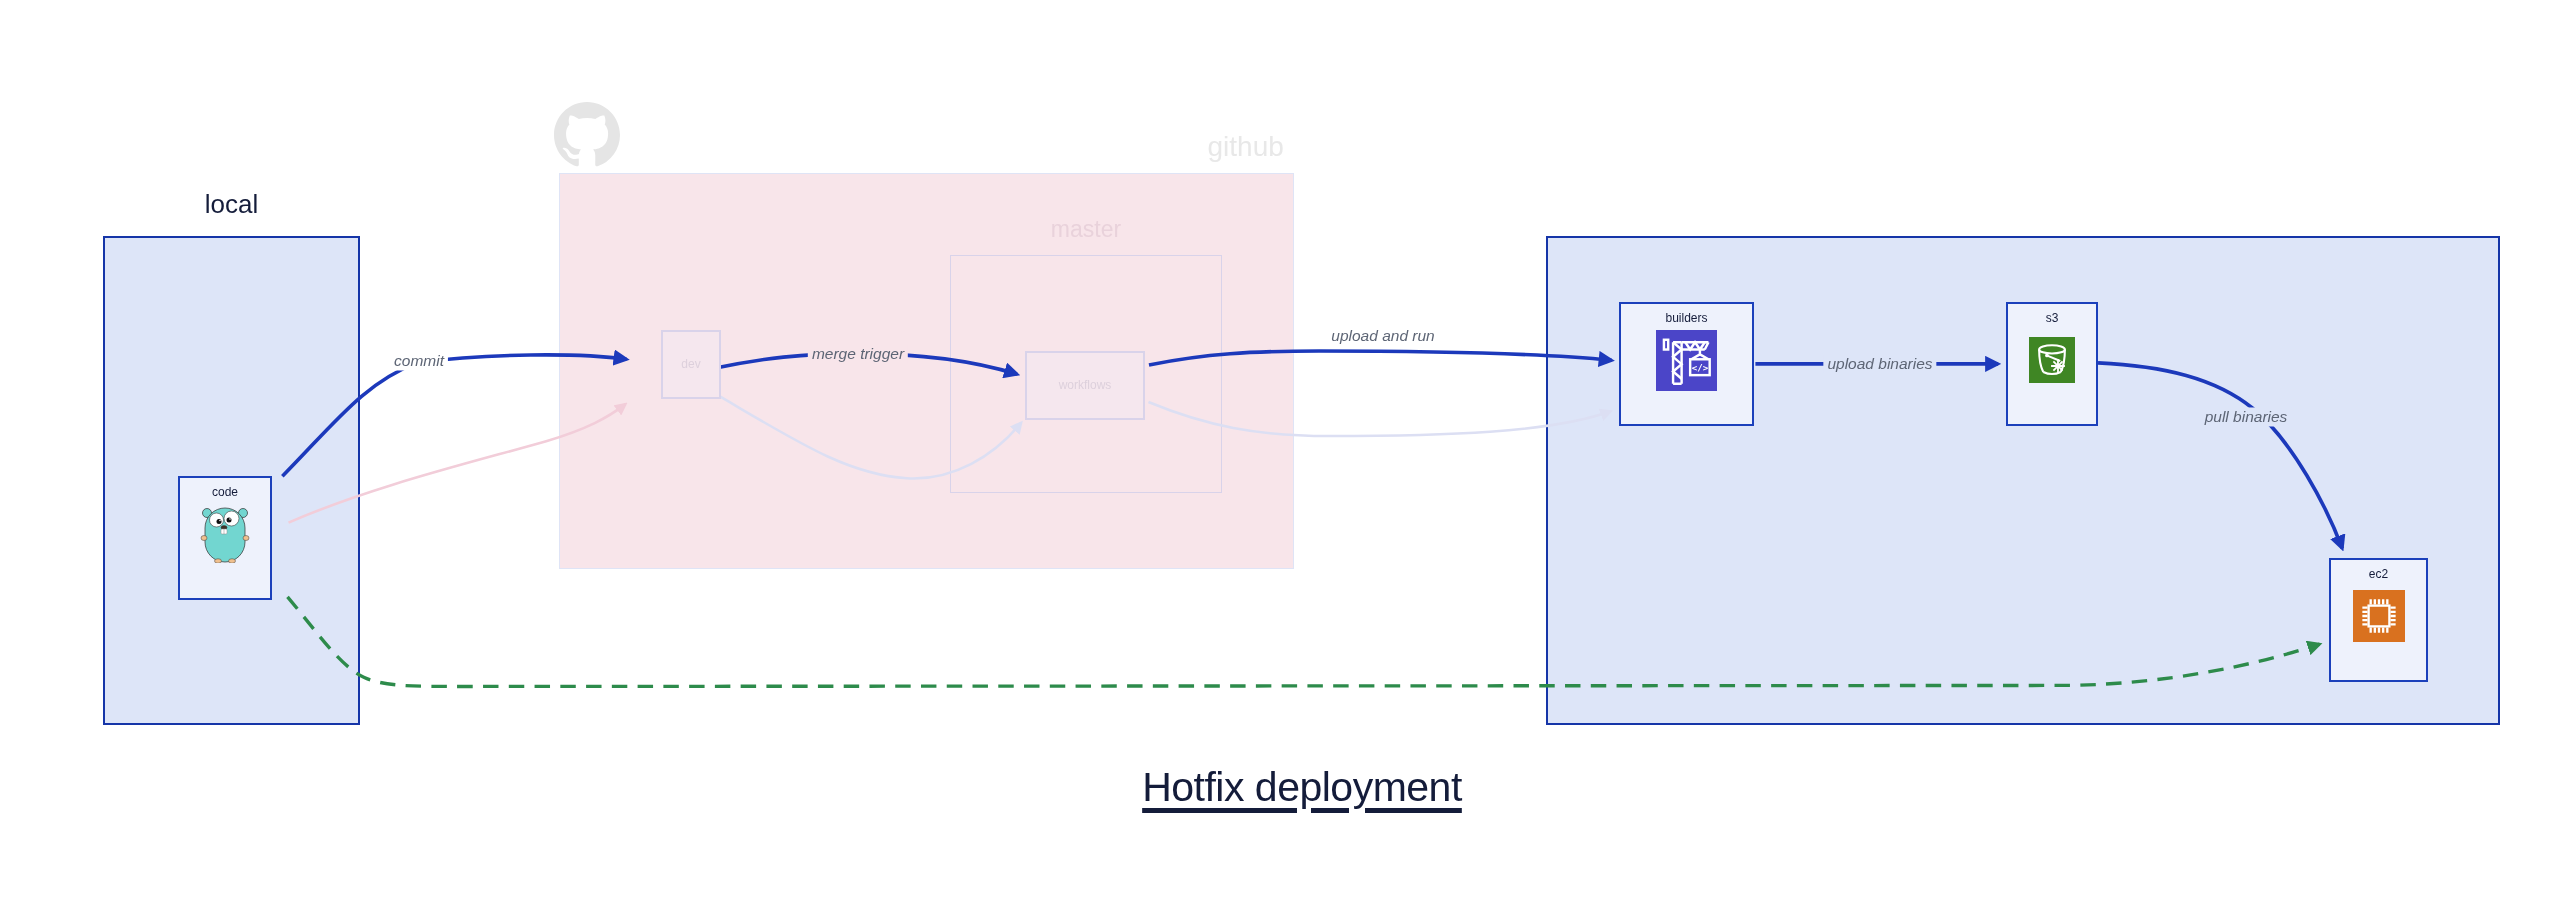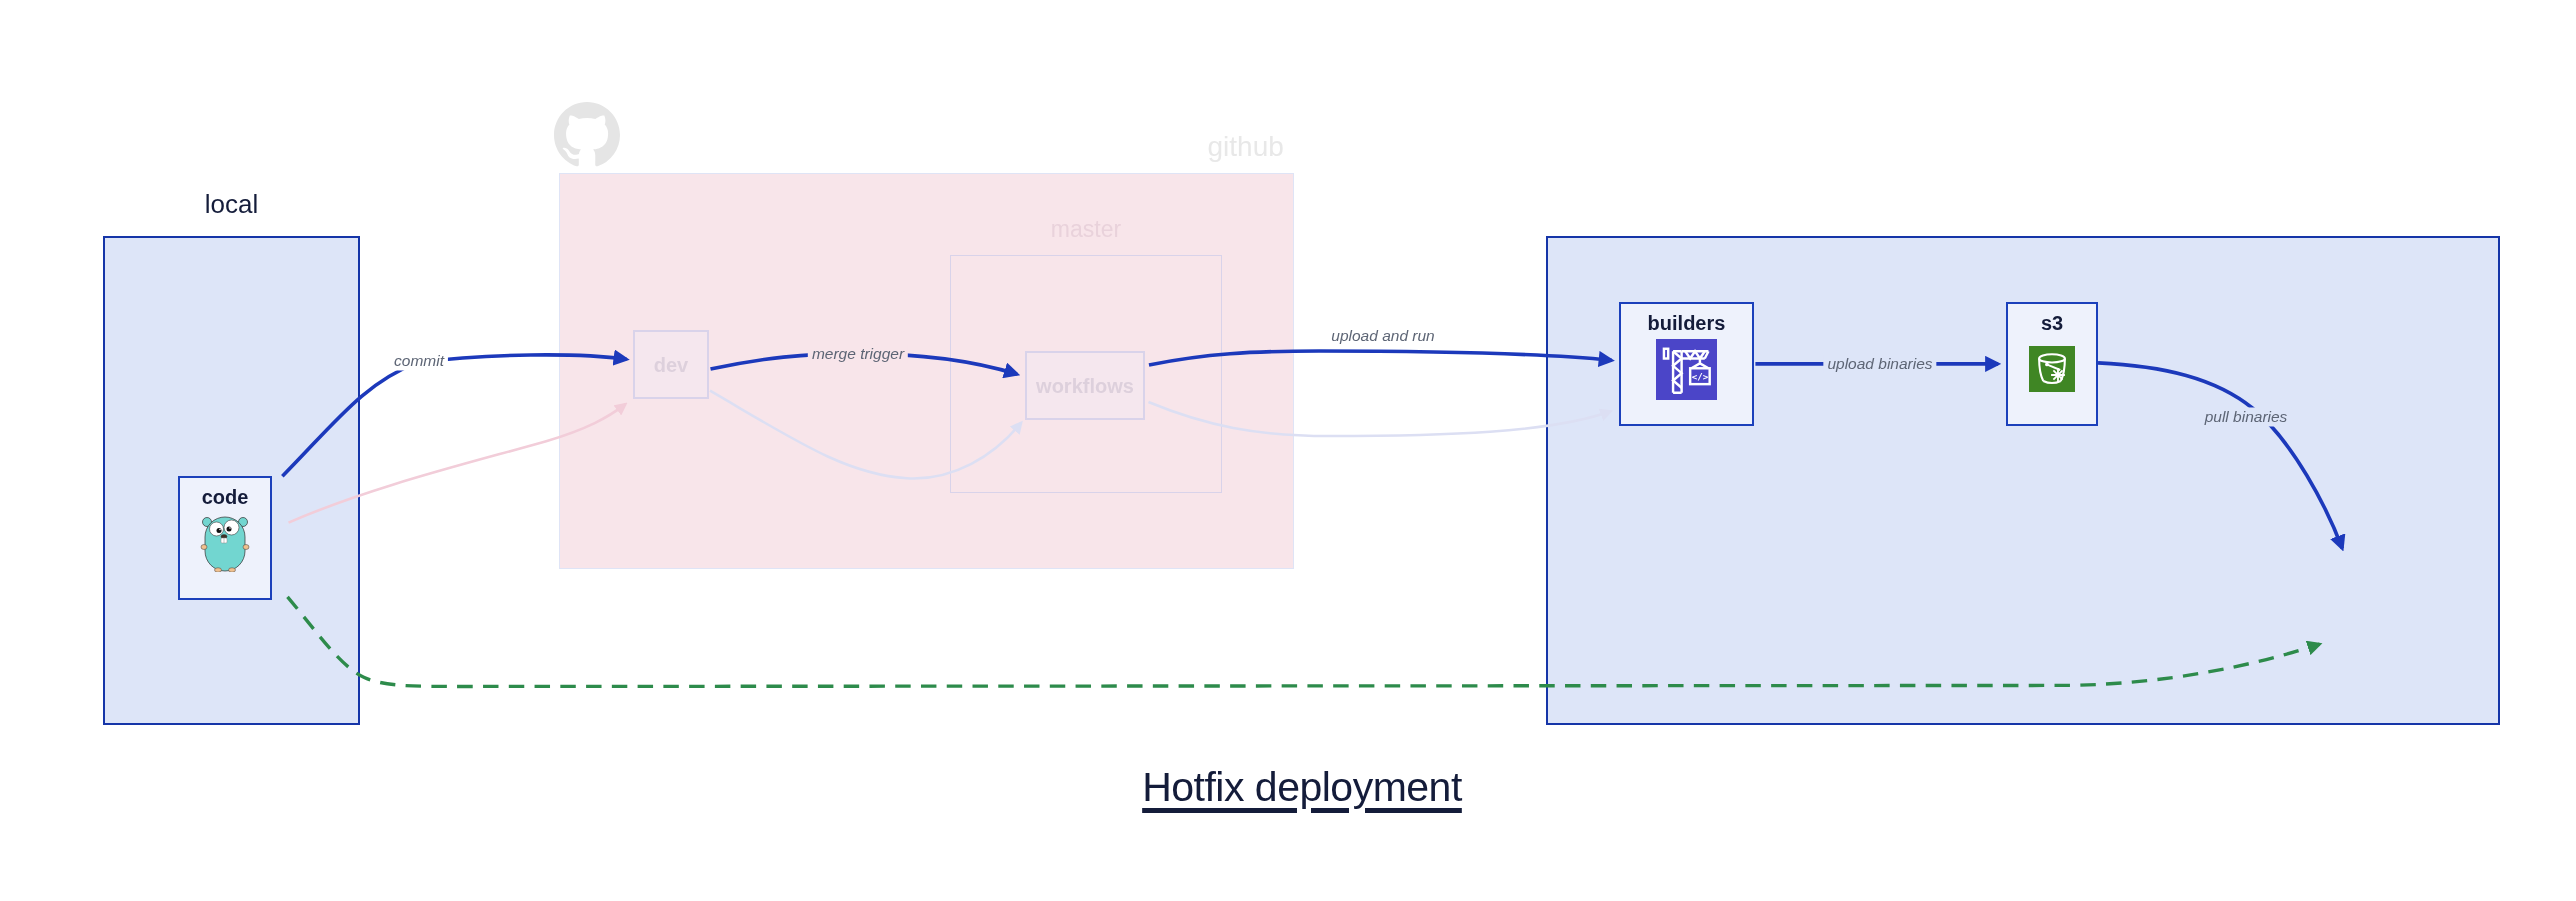--- a/index.html
+++ b/index.html
@@ -30,21 +30,21 @@
   .e-fpink{stroke:var(--faded-pink);stroke-width:5;fill:none}
   .e-flav{stroke:var(--faded-lavender);stroke-width:5;fill:none}
 
   .edge-label{position:absolute;z-index:4;transform:translate(-50%,-50%);font-style:italic;
     font-size:15.5px;color:var(--edge-label);white-space:nowrap;padding:1px 4.1px;line-height:1.1}
   .bg-white{background:#ffffff}.bg-pink{background:var(--pink)}.bg-peri{background:var(--periwinkle)}
 
   .node{position:absolute;z-index:5;display:flex;flex-direction:column;align-items:center}
   .node.blue{background:var(--node-fill);border:2.6px solid var(--blue-node-border)}
   .node.pinknode{background:var(--pink-node);border:2.1px solid var(--lavender-border);justify-content:center}
-  .node-label{font-weight:bold;font-size:20px;color:var(--dark);margin-top:7.2px;line-height:1.2}
+  .node-label{font-weight:normal;font-size:12px;color:var(--dark);margin-top:7.2px;line-height:1.2}
   .node.pinknode .node-label{margin-top:0;color:var(--faded-node-text)}
 
   .iconbox{display:block}
   .title{position:absolute;left:0;top:764px;width:100%;text-align:center;z-index:2;
     font-size:41px;letter-spacing:-0.5px;color:var(--dark);
     text-decoration:underline;text-decoration-thickness:4.6px;text-underline-offset:7.2px}
   .octocat{position:absolute;left:554px;top:102px;z-index:2}
 </style>
 </head>
 <body>
@@ -114,21 +114,21 @@
       <ellipse cx="48" cy="45" rx="6" ry="4" fill="#3e3226" stroke="#3a3a3a"></ellipse>
       <rect x="42" y="48" width="12" height="10" rx="2" fill="#ffffff" stroke="#8a8a8a"></rect>
       <line x1="48" y1="48" x2="48" y2="58" stroke="#8a8a8a"></line>
       <ellipse cx="8" cy="66" rx="6" ry="5" fill="#efc08e" stroke="#3a3a3a"></ellipse>
       <ellipse cx="92" cy="66" rx="6" ry="5" fill="#efc08e" stroke="#3a3a3a"></ellipse>
       <ellipse cx="36" cy="112" rx="7" ry="4.5" fill="#efc08e" stroke="#3a3a3a"></ellipse>
       <ellipse cx="64" cy="112" rx="7" ry="4.5" fill="#efc08e" stroke="#3a3a3a"></ellipse>
     </svg>
   </div>
 
-  <div class="node pinknode" style="left:633px;top:330px;width:76px;height:69px">
+  <div class="node pinknode" style="left:661px;top:330px;width:60px;height:69px">
     <div class="node-label">dev</div>
   </div>
 
   <div class="node pinknode" style="left:1025px;top:351px;width:120px;height:69px">
     <div class="node-label">workflows</div>
   </div>
 
   <div class="node blue" style="left:1619px;top:302px;width:135px;height:124px">
     <div class="node-label">builders</div>
     <svg class="iconbox" style="margin-top:4.1px;background:var(--codebuild-indigo)" width="61" height="61" viewBox="0 0 100 100">
@@ -155,17 +155,29 @@
         <path d="M31 76 Q50 85 69 76"></path>
         <path d="M41 41 L68 52"></path>
       </g>
       <circle cx="39" cy="40" r="4" fill="#ffffff"></circle>
       <g stroke="#ffffff" stroke-width="4" fill="none">
         <path d="M63 48 V78 M48 63 H78 M53 53 L73 73 M73 53 L53 73"></path>
       </g>
     </svg>
   </div>
 
+  <div class="node blue" style="left:2329px;top:558px;width:99px;height:124px">
+    <div class="node-label">ec2</div>
+    <svg class="iconbox" style="margin-top:8.8px;background:var(--ec2-orange)" width="52" height="52" viewBox="0 0 100 100">
+      <g stroke="#ffffff" stroke-width="4.5" fill="none">
+        <rect x="30" y="30" width="40" height="40"></rect>
+        <path d="M34 18 V28 M42 18 V28 M50 18 V28 M58 18 V28 M66 18 V28"></path>
+        <path d="M34 72 V82 M42 72 V82 M50 72 V82 M58 72 V82 M66 72 V82"></path>
+        <path d="M18 34 H28 M18 42 H28 M18 50 H28 M18 58 H28 M18 66 H28"></path>
+        <path d="M72 34 H82 M72 42 H82 M72 50 H82 M72 58 H82 M72 66 H82"></path>
+      </g>
+    </svg>
+  </div>
 
   <div class="title">Hotfix deployment</div>
 
 </div>
 
 
 </body></html>

